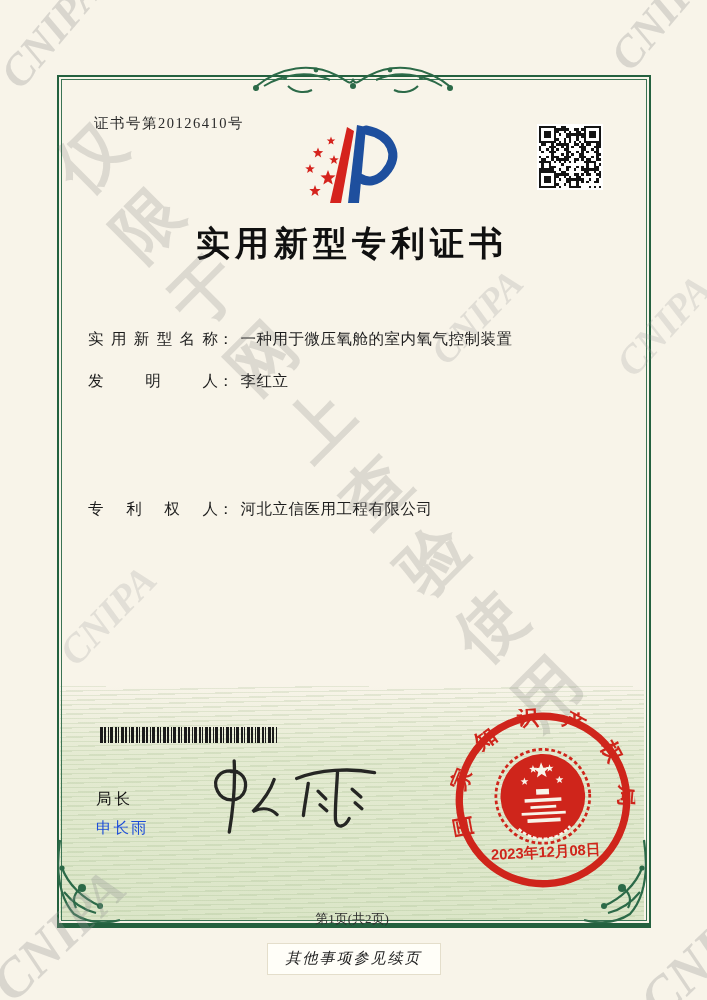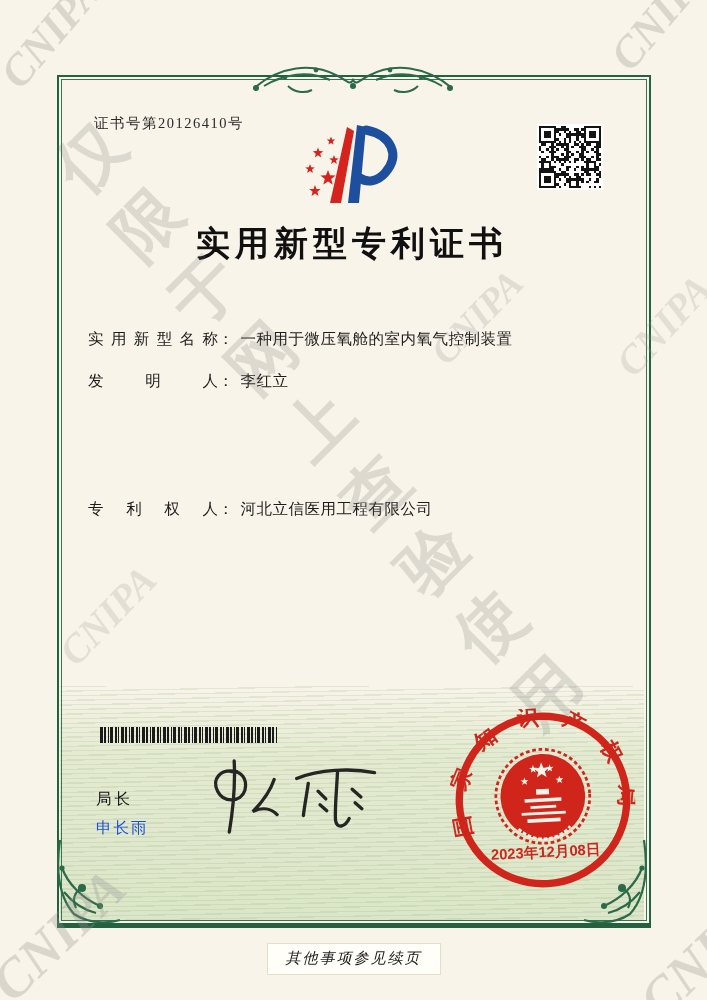--- a/index.html
+++ b/index.html
@@ -512,20 +512,21 @@
         <rect x="80" y="98" width="40" height="4"></rect>
         <rect x="86" y="106" width="28" height="3"></rect>
         <rect x="76" y="113" width="48" height="3"></rect>
         <rect x="82" y="120" width="36" height="4"></rect>
       </g>
       <path d="M72,130 A38,38 0 0 0 128,130" fill="none" stroke="#f8f4e9" stroke-width="3" stroke-dasharray="4,2"></path>
     </g>
     <text x="100" y="162" text-anchor="middle" font-size="16" font-weight="bold" fill="#cf251b" style="font-family:'Liberation Sans','DejaVu Sans',sans-serif;">2023年12月08日</text>
   </svg>
 
+  <div class="onpage pageno">第1页(共2页)</div>
   <div class="onpage notewrap">
     <div class="notebox">其他事项参见续页</div>
   </div>
 
   <div class="wm" style="left:-14px;top:6px;font-size:44px;transform:rotate(-50deg);">CNIPA</div>
   <div class="wm" style="left:596px;top:-12px;font-size:44px;transform:rotate(-50deg);">CNIPA</div>
   <div class="wm" style="left:420px;top:295px;font-size:38px;transform:rotate(-46deg);color:rgba(150,150,150,0.24);">CNIPA</div>
   <div class="wm" style="left:48px;top:592px;font-size:40px;transform:rotate(-46deg);color:rgba(150,150,150,0.22);">CNIPA</div>
   <div class="wm" style="left:604px;top:302px;font-size:40px;transform:rotate(-48deg);color:rgba(150,150,150,0.22);">CNIPA</div>
   <div class="wm" style="left:-22px;top:904px;font-size:54px;transform:rotate(-44deg);">CNIPA</div>

